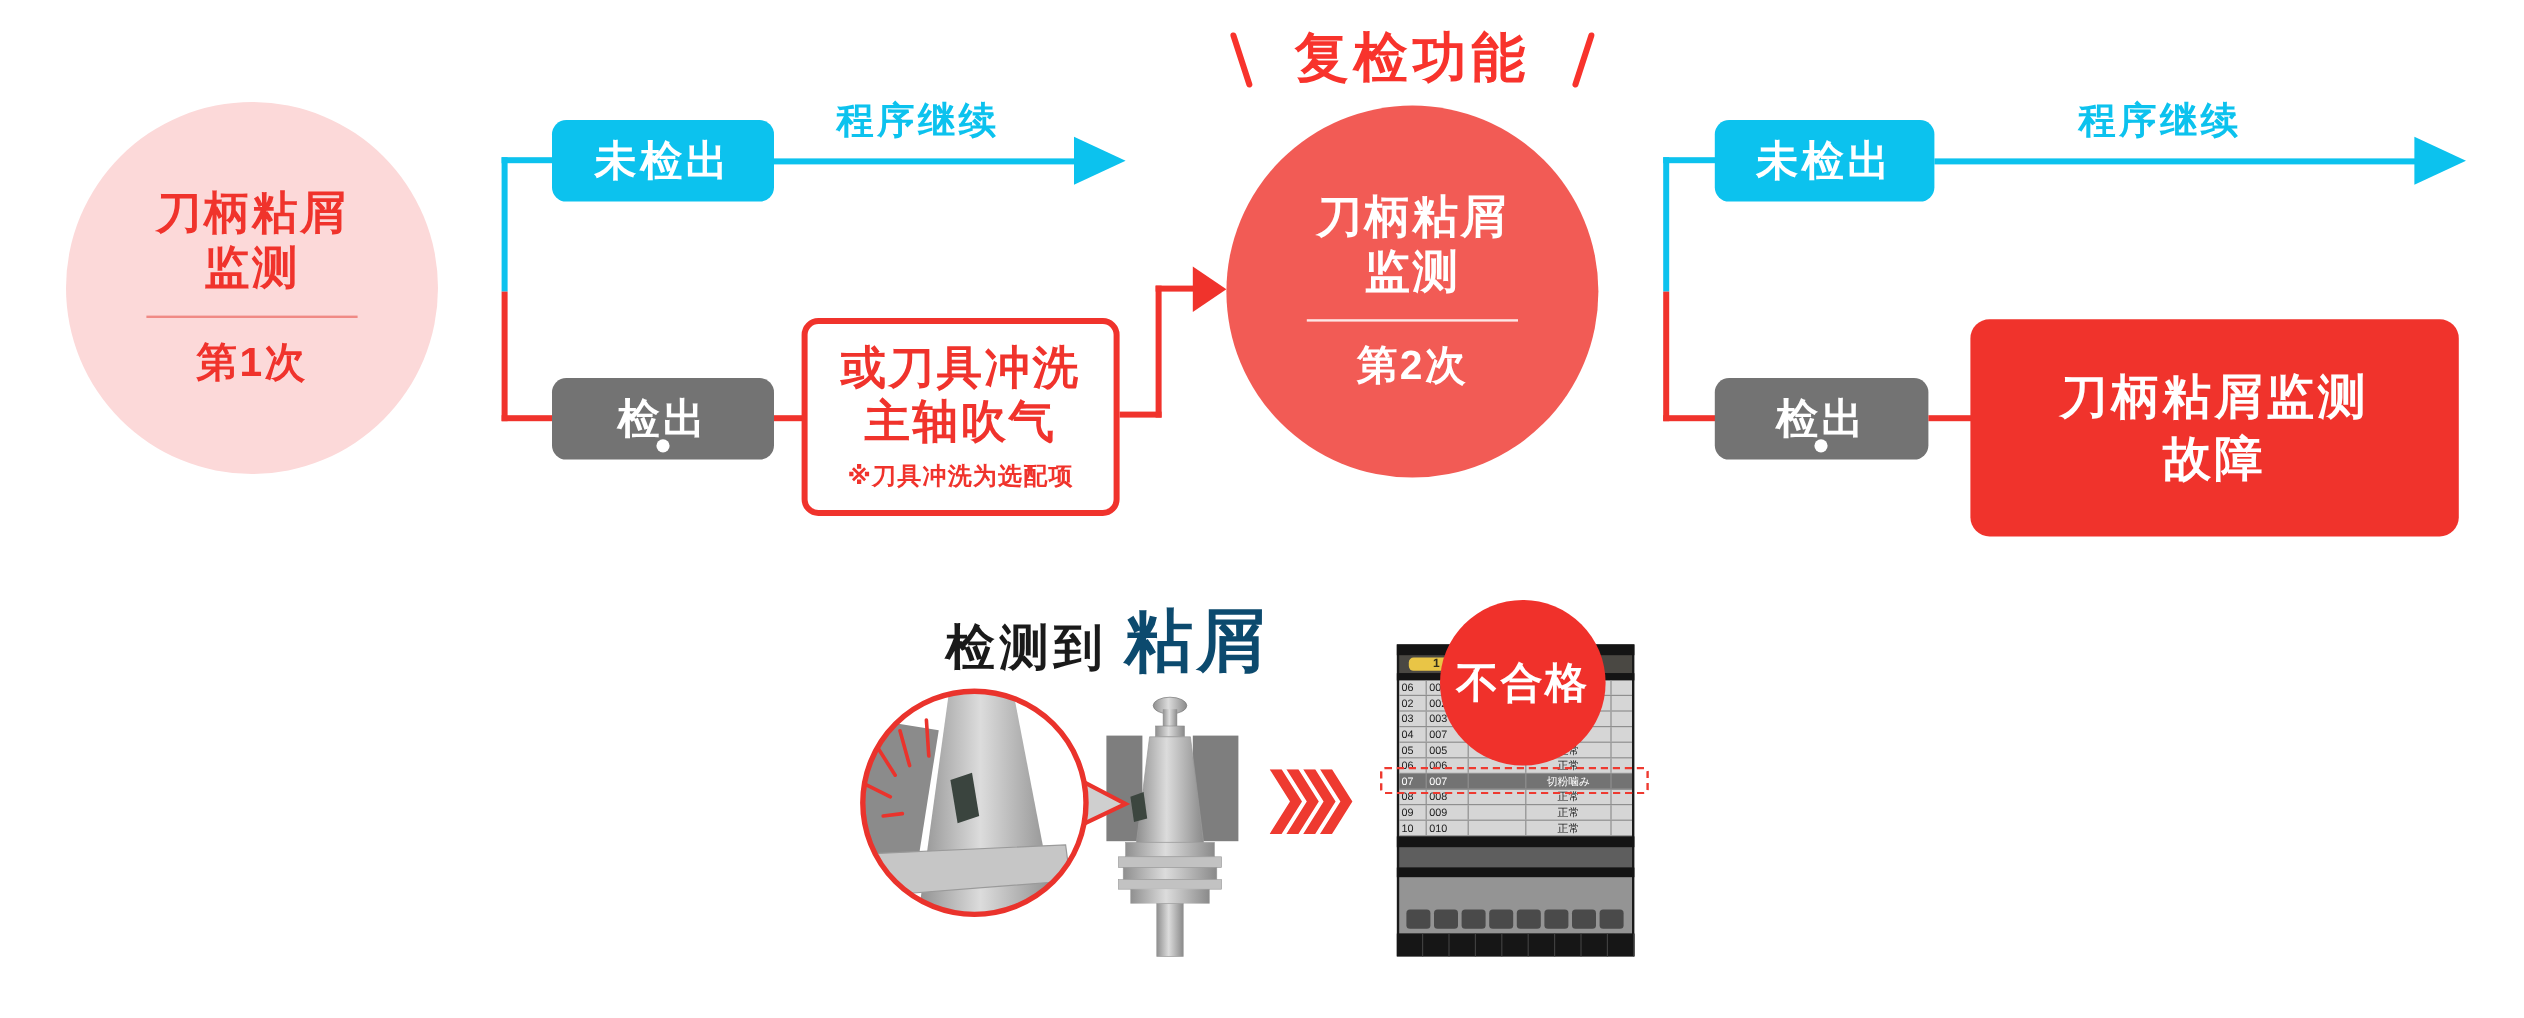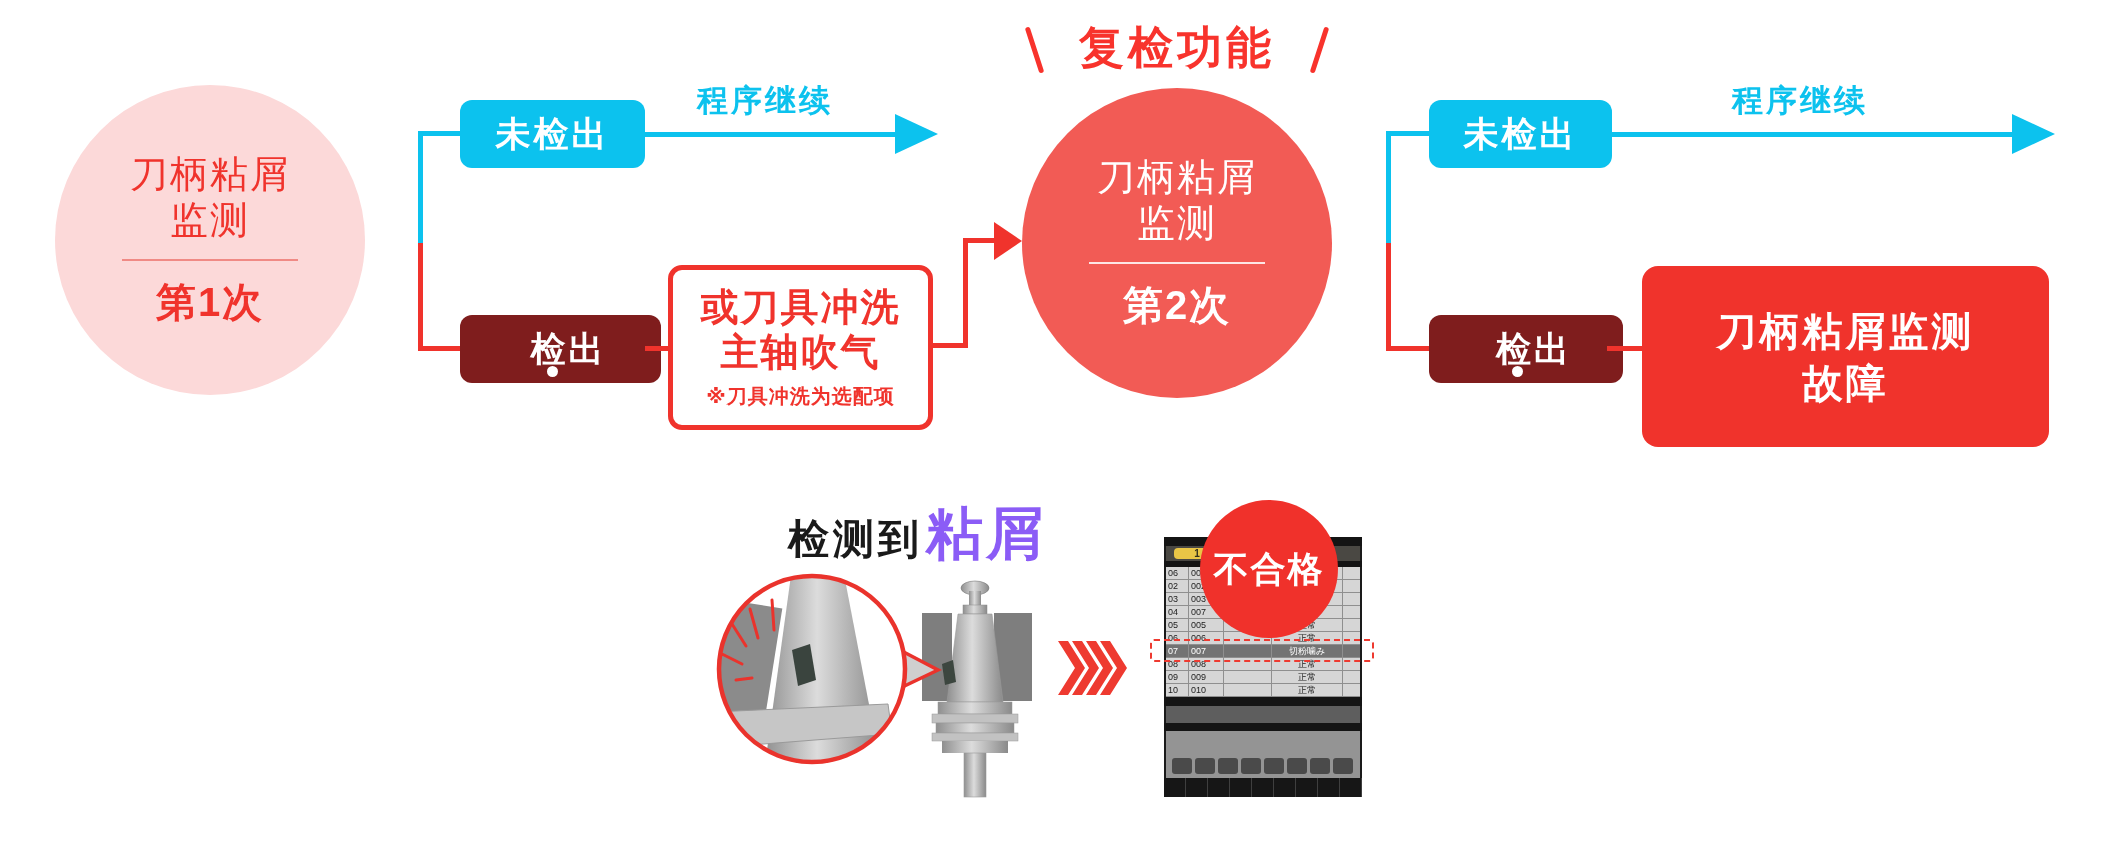--- a/index.html
+++ b/index.html
@@ -2,32 +2,32 @@
 <html><head>
 <meta charset="utf-8">
 <style>
   html,body{margin:0;padding:0;background:#ffffff;}
   body{width:2103px;height:848px;position:relative;overflow:hidden;
        font-family:"Liberation Sans","DejaVu Sans",sans-serif;}
   .abs{position:absolute;}
   
   .big-circle{position:absolute;width:310px;height:310px;border-radius:50%;
       display:flex;flex-direction:column;align-items:center;justify-content:center;text-align:center;}
-  .circle-title{font-size:38px;font-weight:normal;line-height:46px;letter-spacing:2px;}
+  .circle-title{font-size:38px;font-weight:bold;line-height:46px;letter-spacing:2px;}
   .circle-divider{width:176px;height:2px;margin:16px 0 14px 0;}
-  .circle-sub{font-size:40px;font-weight:bold;letter-spacing:2px;}
+  .circle-sub{font-size:34px;font-weight:bold;letter-spacing:2px;}
   #circle1{left:55px;top:85px;background:#FCD9D9;color:#F0332C;}
   #circle1 .circle-divider{background:#F08A85;}
   #circle2{left:1022px;top:88px;background:#F25B55;color:#ffffff;}
   #circle2 .circle-divider{background:rgba(255,255,255,.85);}
 
   .tagbox{position:absolute;border-radius:12px;display:flex;align-items:center;justify-content:center;
       color:#fff;font-weight:bold;font-size:35px;letter-spacing:3px;}
   .cyanbox{background:#0CC2EE;}
-  .redbox{background:#7f1d1d;padding-left:16px;}
+  .redbox{background:#737373;}
   .conn-dot{position:absolute;width:11px;height:11px;border-radius:50%;background:#ffffff;}
 
   .hline{position:absolute;height:5px;}
   .vline{position:absolute;width:5px;}
   .cyan{background:#0CC2EE;}
   .red{background:#F0332C;}
   .ah{position:absolute;width:0;height:0;border-top:20px solid transparent;border-bottom:20px solid transparent;}
   .ah-cyan{border-left:43px solid #0CC2EE;}
   .ah-red{border-top:19px solid transparent;border-bottom:19px solid transparent;border-left:28px solid #F0332C;}
   .flow-label{position:absolute;width:280px;text-align:center;color:#0CC2EE;
@@ -43,21 +43,21 @@
       border-radius:16px;display:flex;flex-direction:column;align-items:center;justify-content:center;
       color:#fff;font-size:40px;font-weight:bold;line-height:52px;letter-spacing:3px;text-align:center;}
 
   #recheck-header{position:absolute;left:1022px;top:18px;width:310px;text-align:center;
       color:#F8332C;font-size:45px;font-weight:bold;letter-spacing:4px;}
   .hdr-slash{position:absolute;width:5px;height:48px;background:#F8332C;border-radius:3px;}
 
   
   #caption{position:absolute;left:788px;top:496px;display:flex;align-items:baseline;white-space:nowrap;}
   #caption .c-black{color:#1A1A1A;font-size:41px;font-weight:bold;letter-spacing:4px;}
-  #caption .c-red{color:#8b5cf6;font-size:57px;font-weight:bold;letter-spacing:3px;margin-left:3px;}
+  #caption .c-red{color:#0c4a6e;font-size:57px;font-weight:bold;letter-spacing:3px;margin-left:14px;}
 
   
   #screen{position:absolute;left:1164px;top:537px;width:198px;height:260px;background:#1A1A1A;}
   #screen .tabrow{position:absolute;left:2px;top:9px;width:194px;height:15px;background:#4A4843;}
   #screen .tab{position:absolute;left:8px;top:2px;width:46px;height:11px;background:#E9C546;border-radius:4px;
       color:#33301C;font-size:10px;font-weight:bold;text-align:center;line-height:11px;}
   #screen .table{position:absolute;left:2px;top:30px;width:194px;height:130px;background:#D6D6D6;}
   .srow{display:flex;height:13px;box-sizing:border-box;border-bottom:1px solid #8F8F8F;
       font-size:9px;color:#1c1c1c;line-height:12px;}
   .srow div{box-sizing:border-box;border-right:1px solid #8F8F8F;overflow:hidden;}

